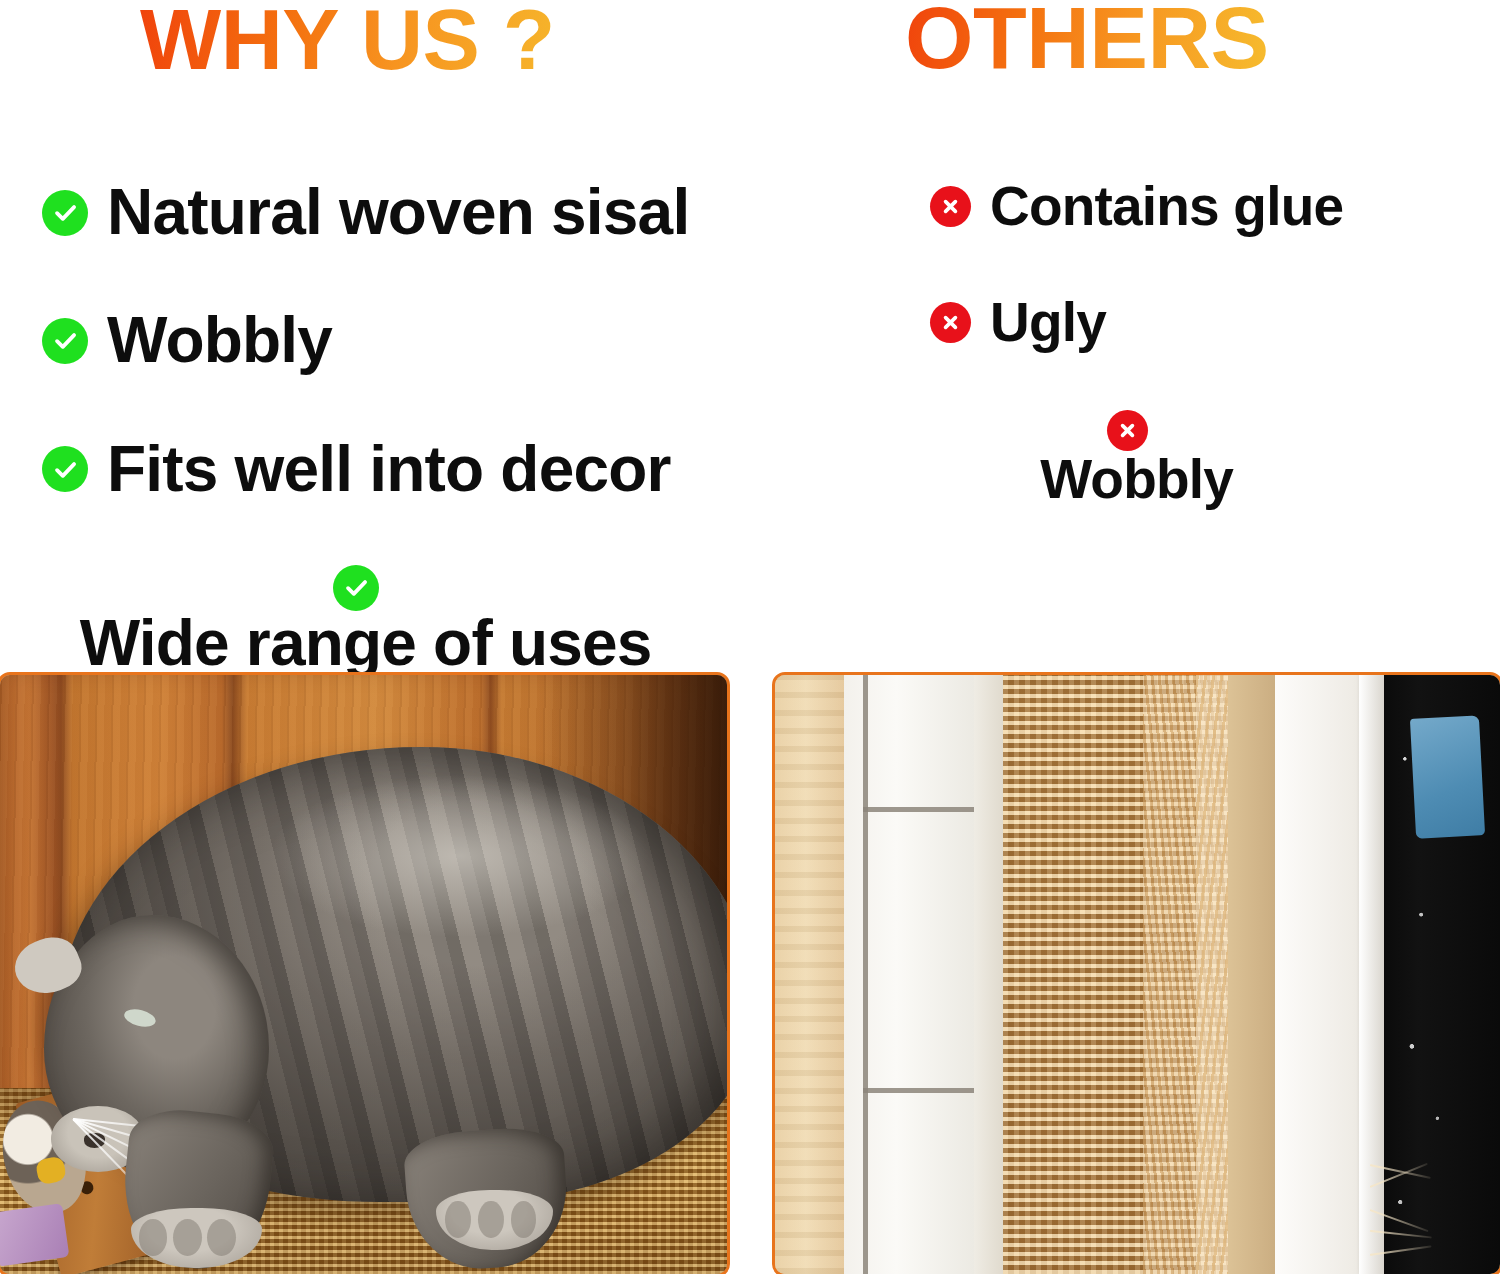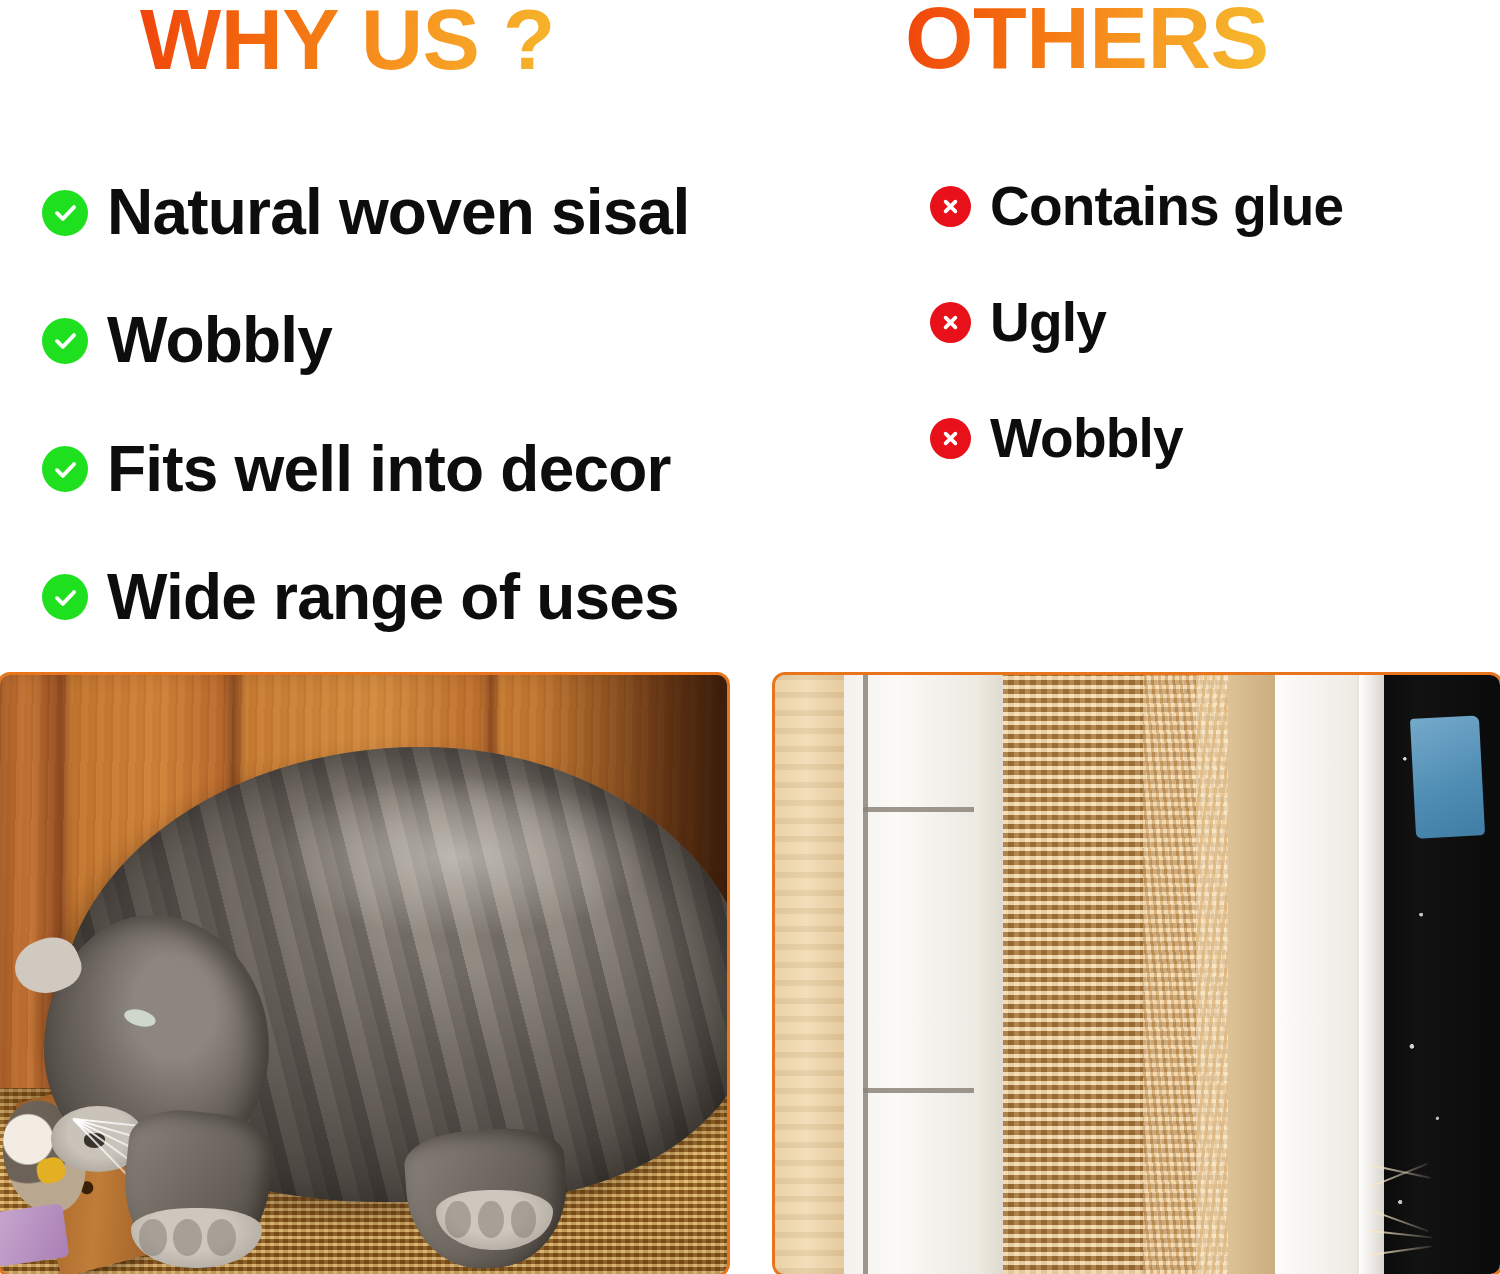--- a/index.html
+++ b/index.html
@@ -41,21 +41,21 @@
   
   .list{ position:absolute; }
   .list-pros{ left:42px; top:180px; }
   .list-cons{ left:180px; top:178px; }
 
   .row{
     display:flex;
     align-items:center;
     margin-bottom:63px;
   }
-  .row:last-child{ margin-bottom:0; }
+  .row:last-child{ margin-bottom:0;flex-direction:column; }
 
   .badge{
     flex:0 0 auto;
     border-radius:50%;
     display:flex;
     align-items:center;
     justify-content:center;
     position:relative;
   }
   .badge-check{

